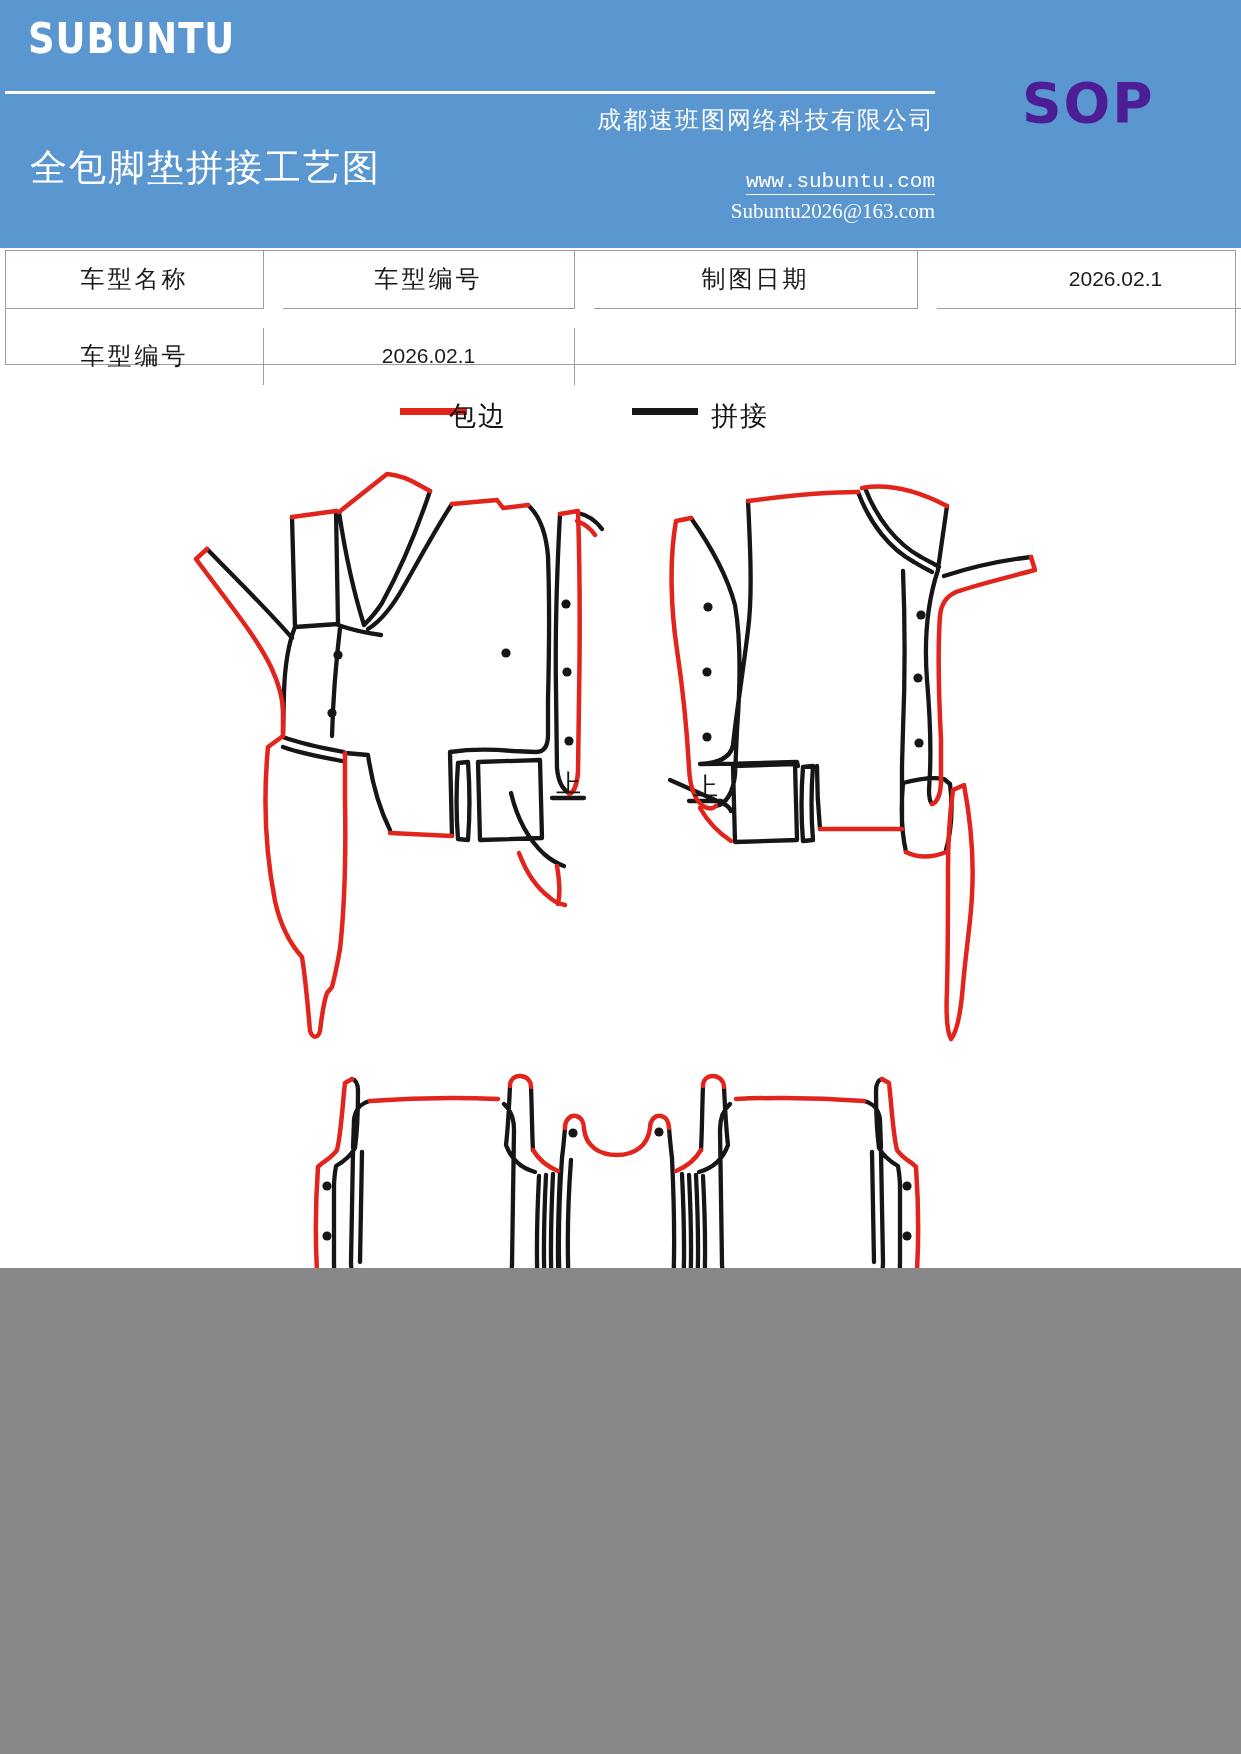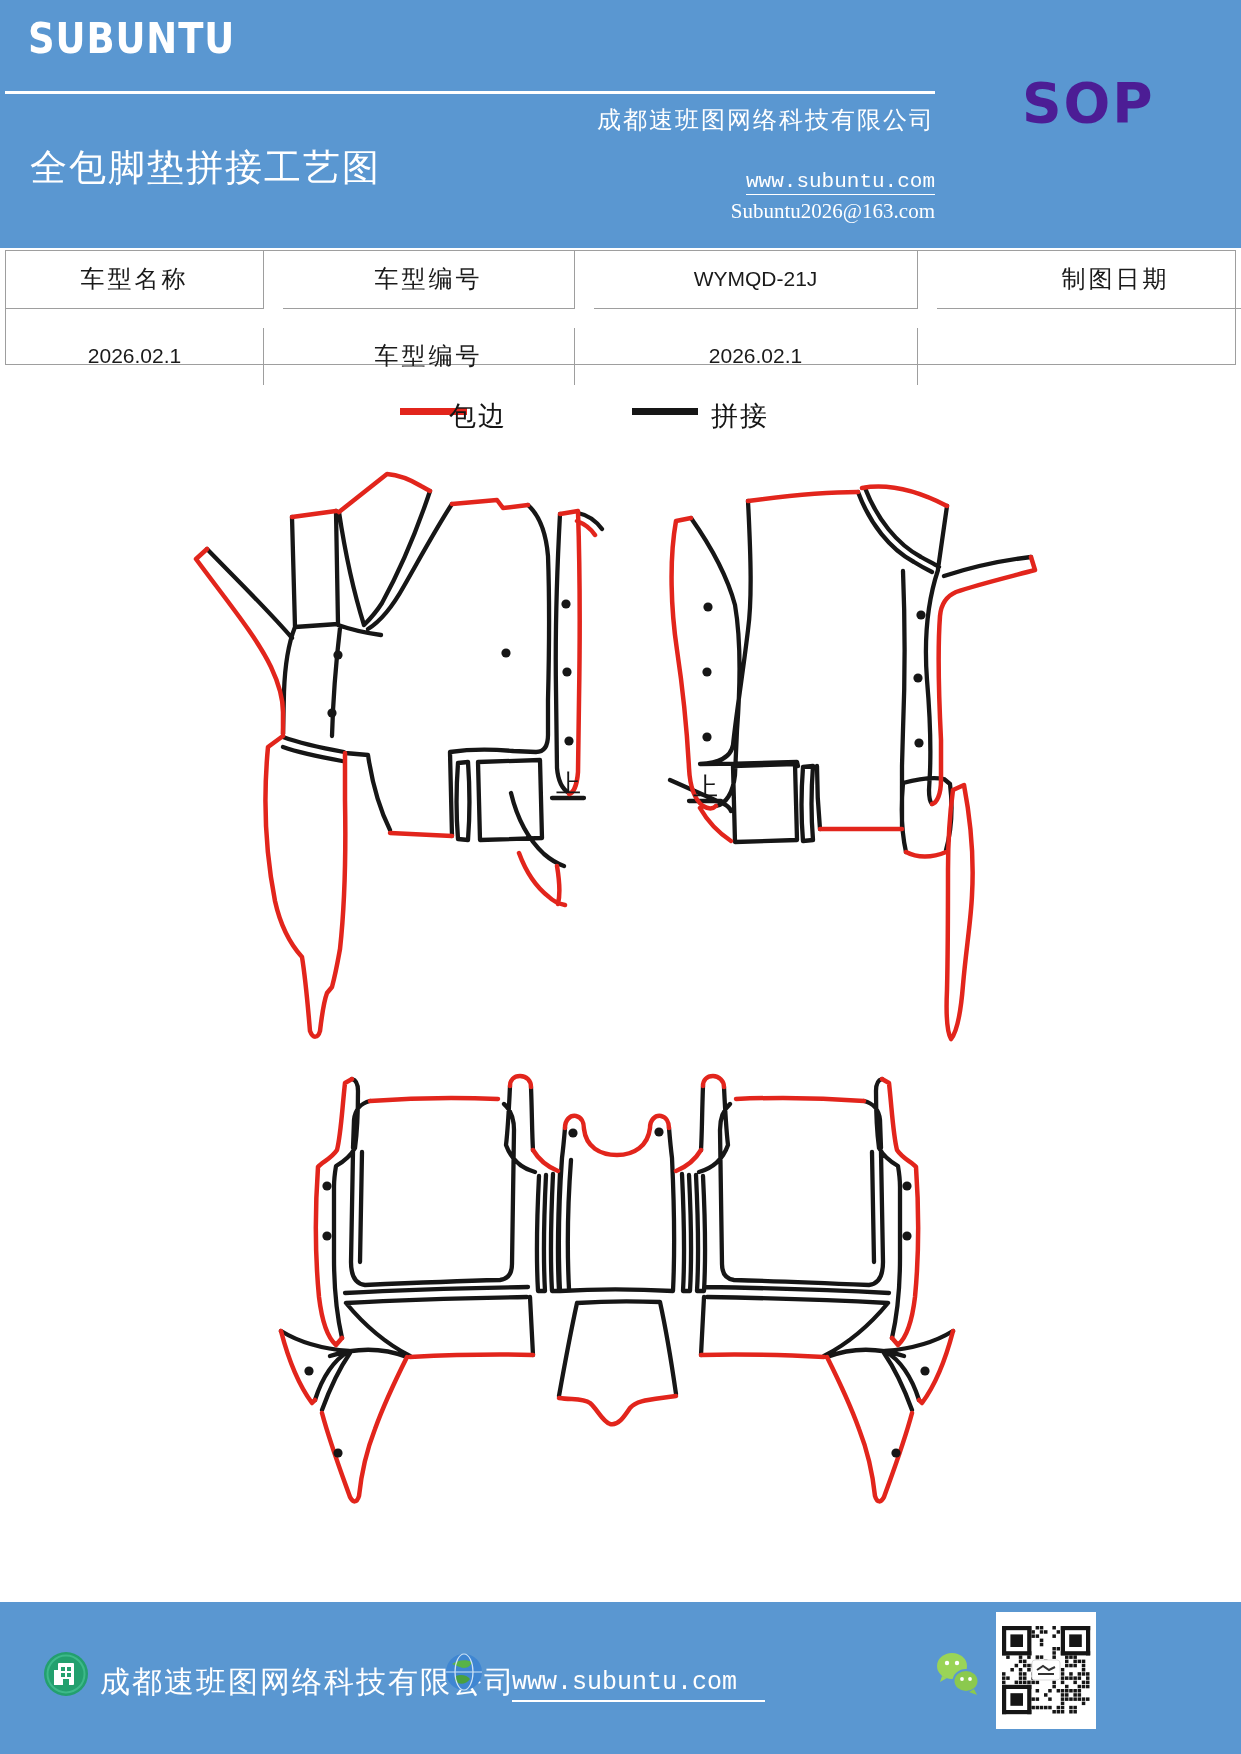--- a/index.html
+++ b/index.html
@@ -1,16 +1,16 @@
 <!DOCTYPE html>
 <html><head>
 <meta charset="utf-8">
 <style>
   html,body{margin:0;padding:0;background:#888;}
-  #page{position:relative;width:1241px;height:1754px;background:#ffffff;overflow:hidden;
+  #page{position:relative;width:1241px;height:1268px;background:#ffffff;overflow:hidden;
         font-family:"Liberation Sans",sans-serif;margin:0 auto;}
   .abs{position:absolute;}
   
   #header{left:0;top:0;width:1241px;height:248px;background:#5a97d1;}
   #logo{left:28px;top:14px;color:#fff;font-size:42px;font-weight:bold;
         font-family:"DejaVu Sans",sans-serif;transform:scaleX(.88);transform-origin:left top;letter-spacing:1px;}
   #hline{left:5px;top:91px;width:930px;height:2.5px;background:#fff;}
   #doc-title{left:30px;top:143px;color:#fff;font-size:37px;font-family:"Liberation Serif",serif;letter-spacing:2px;}
   #hdr-company{right:306px;top:104px;color:#fff;font-size:24px;font-family:"Liberation Serif",serif;letter-spacing:2px;}
   #hdr-site{right:306px;top:170px;color:#fff;font-size:21px;font-family:"Liberation Mono",monospace;
@@ -54,21 +54,20 @@
   <div id="hline" class="abs" data-name="header-divider"></div>
   <div id="doc-title" class="abs" data-name="page-title">全包脚垫拼接工艺图</div>
   <div id="hdr-company" class="abs" data-name="header-company-name">成都速班图网络科技有限公司</div>
   <div id="hdr-site" class="abs" data-name="header-website-link">www.subuntu.com</div>
   <div id="hdr-mail" class="abs" data-name="header-email">Subuntu2026@163.com</div>
   <div id="sop" class="abs" data-name="sop-badge">SOP</div>
 
   <div id="info-table" class="abs" data-name="vehicle-info-table">
     <div class="cell lbl" data-name="table-cell-model-label">车型名称</div>
     <div class="cell lbl" data-name="table-cell-code-label">车型编号</div>
-    <div class="cell val-sans" data-name="table-cell-code-value">WYMQD-21J</div>
     <div class="cell lbl" data-name="table-cell-drawdate-label">制图日期</div>
     <div class="cell val-sans" data-name="table-cell-drawdate-value">2026.02.1</div>
     <div class="cell lbl" data-name="table-cell-revdate-label">车型编号</div>
     <div class="cell val-sans" data-name="table-cell-revdate-value">2026.02.1</div>
   </div>
 
   <svg class="abs legend-bar" style="left:400px;width:67px;" width="67" height="7" data-name="legend-edge-swatch">
     <rect x="0" y="0" width="67" height="7" fill="#e2251c"></rect>
   </svg>
   <div class="abs legend-txt" style="left:449px;" data-name="legend-edge-label">包边</div>

